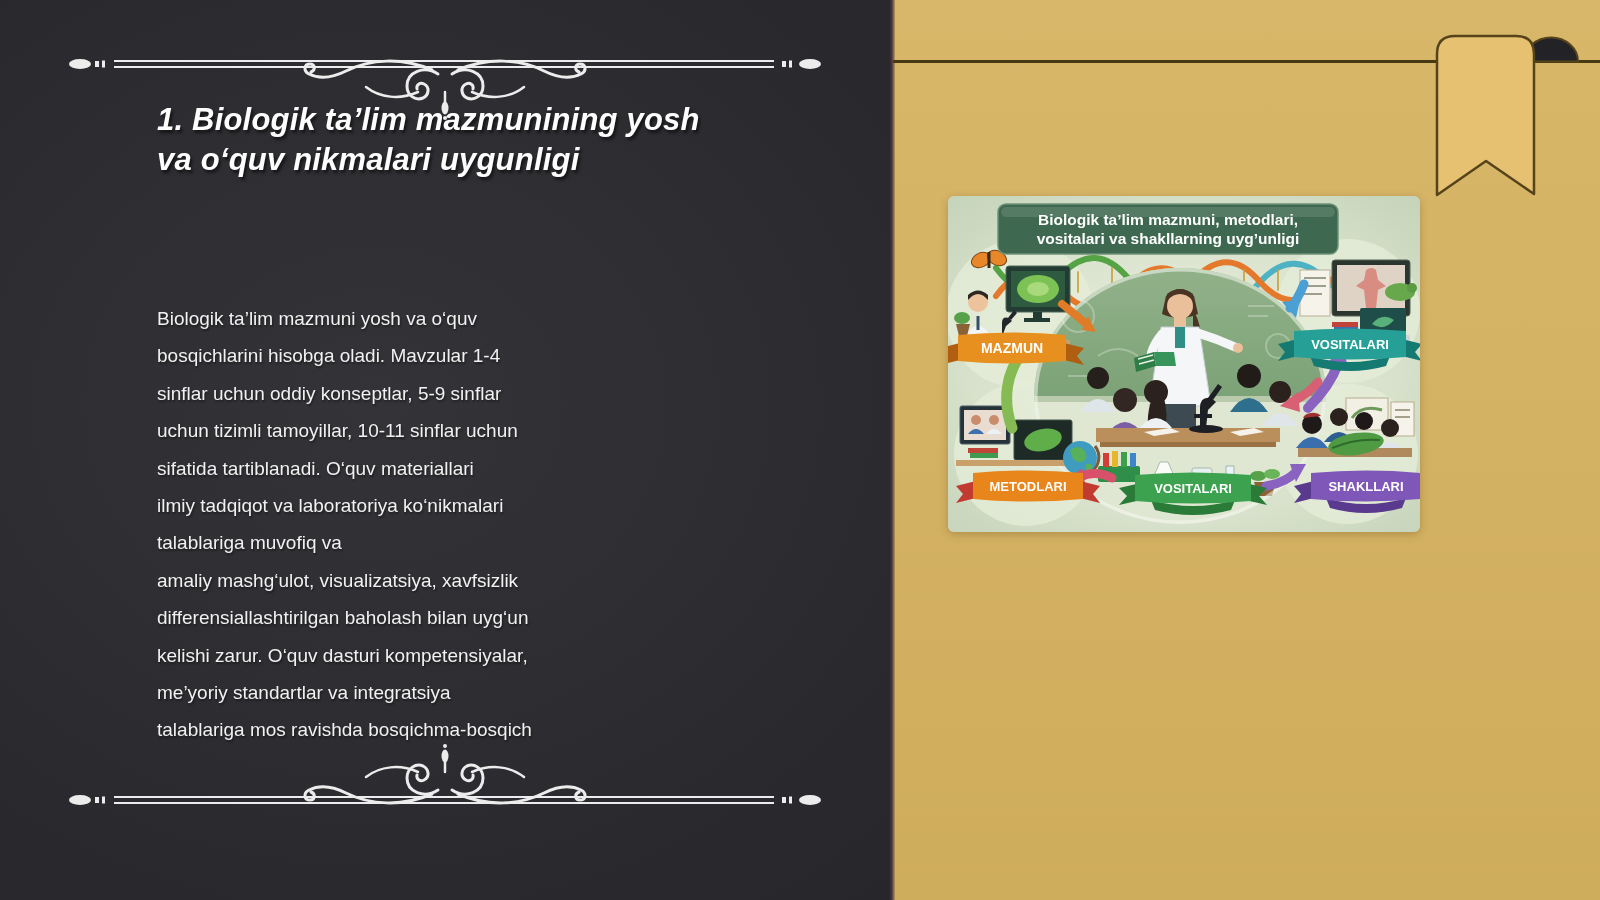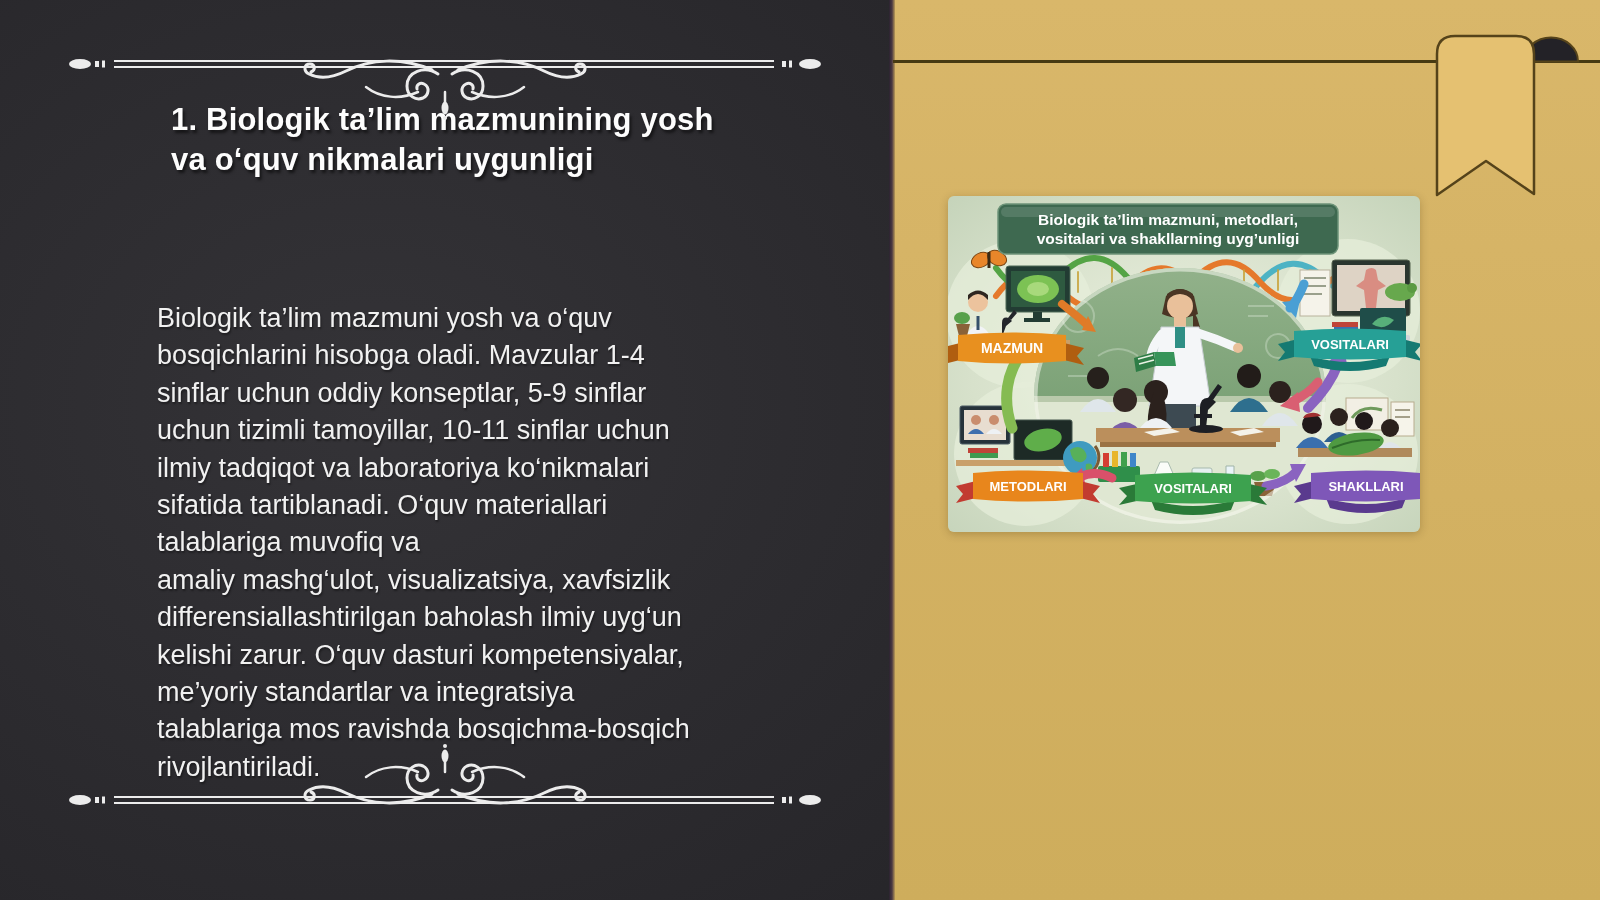--- a/index.html
+++ b/index.html
@@ -16,25 +16,25 @@
   .tan-panel{position:absolute;left:895px;top:0;width:705px;height:900px;
     background:linear-gradient(180deg,#d9b76a 0%,#d3b162 55%,#cead5c 100%);}
   .rule-line{position:absolute;left:893px;top:60px;width:707px;height:3px;background:#473a12;}
 
   .bookmark-svg{position:absolute;left:1420px;top:30px;width:180px;height:175px;}
 
   .orn{position:absolute;left:66px;width:760px;height:72px;}
   .orn.top{top:50px;}
   .orn.bottom{top:742px;}
 
-  .slide-title{position:absolute;left:171px;top:100px;width:660px;
-    font-size:31px;font-weight:bold;color:#fdfdfd;line-height:1.28;
+  .slide-title{position:absolute;left:157px;top:100px;width:660px;
+    font-size:31px;font-weight:bold;font-style:italic;color:#fdfdfd;line-height:1.28;
     text-shadow:2px 3px 3px rgba(0,0,0,.55);letter-spacing:.2px;}
   .slide-body{position:absolute;left:157px;top:300px;width:690px;
-    font-size:27px;font-weight:400;color:#f1f1f1;line-height:37.4px;
+    font-size:19px;font-weight:400;color:#f1f1f1;line-height:37.4px;
     text-shadow:1px 2px 2px rgba(0,0,0,.4);}
 
   .figure{position:absolute;left:948px;top:196px;width:472px;height:336px;
     border-radius:6px;overflow:hidden;box-shadow:0 2px 8px rgba(60,40,0,.25);}
   .figure svg{display:block;}
   .rib-txt{font-family:"Liberation Sans",sans-serif;font-weight:bold;fill:#ffffff;}
   .chalk{stroke:#eef5ea;fill:none;opacity:.3;}
 </style>
 </head>
 <body>
@@ -53,29 +53,28 @@
 <div class="slide-title">
   <div>1. Biologik ta’lim mazmunining yosh</div>
   <div>va o‘quv nikmalari uygunligi</div>
 </div>
 
 <div class="slide-body">
   <div>Biologik ta’lim mazmuni yosh va o‘quv</div>
   <div>bosqichlarini hisobga oladi. Mavzular 1-4</div>
   <div>sinflar uchun oddiy konseptlar, 5-9 sinflar</div>
   <div>uchun tizimli tamoyillar, 10-11 sinflar uchun</div>
+  <div>sifatida tartiblanadi. O‘quv materiallari</div>
   <div>ilmiy tadqiqot va laboratoriya ko‘nikmalari</div>
-  <div>sifatida tartiblanadi. O‘quv materiallari</div>
   <div>talablariga muvofiq va</div>
   <div>amaliy mashg‘ulot, visualizatsiya, xavfsizlik</div>
-  <div>differensiallashtirilgan baholash ilmiy uyg‘un</div>
+  <div>differensiallashtirilgan baholash bilan uyg‘un</div>
   <div>kelishi zarur. O‘quv dasturi kompetensiyalar,</div>
   <div>me’yoriy standartlar va integratsiya</div>
   <div>talablariga mos ravishda bosqichma-bosqich</div>
-  <div>rivojlantiriladi.</div>
 </div>
 
 <svg class="orn top" viewBox="0 0 760 72">
   <g id="orn-g" fill="#ececec">
     <ellipse cx="14" cy="14" rx="11" ry="5"></ellipse>
     <rect x="29" y="11" width="4" height="6"></rect>
       <rect x="36" y="10.5" width="3" height="7"></rect>
     <rect x="48" y="10" width="660" height="2"></rect>
     <rect x="48" y="16" width="660" height="2"></rect>
     <rect x="716" y="11" width="4" height="6"></rect>

